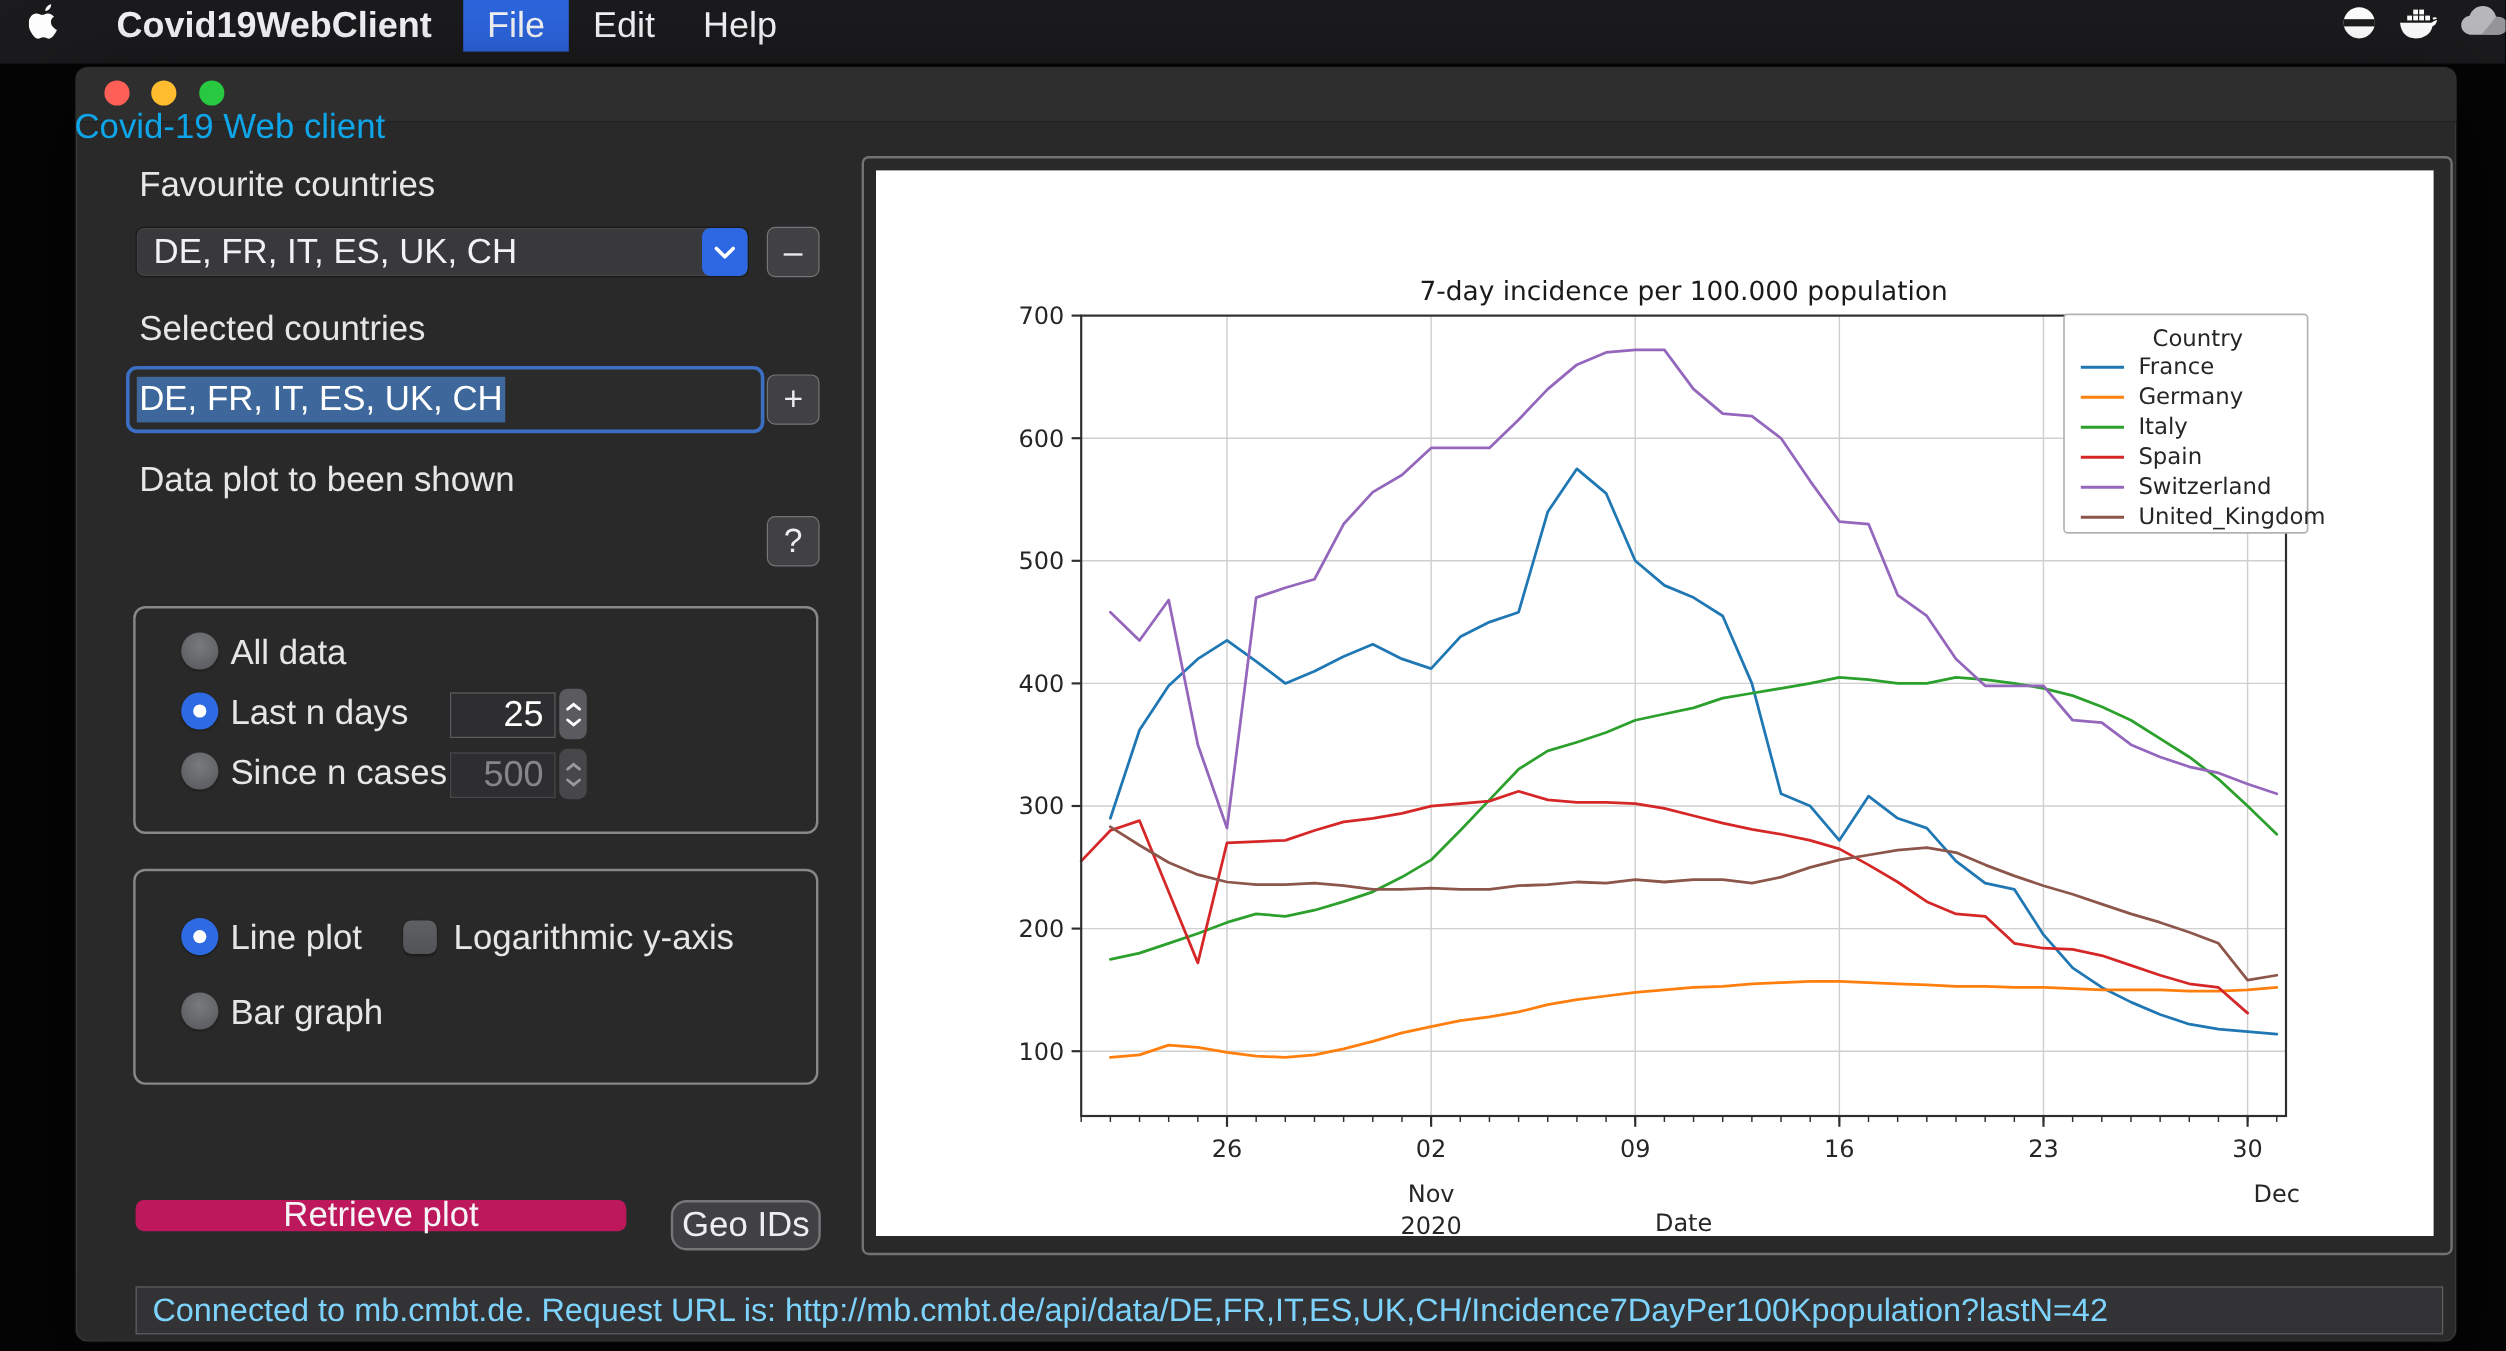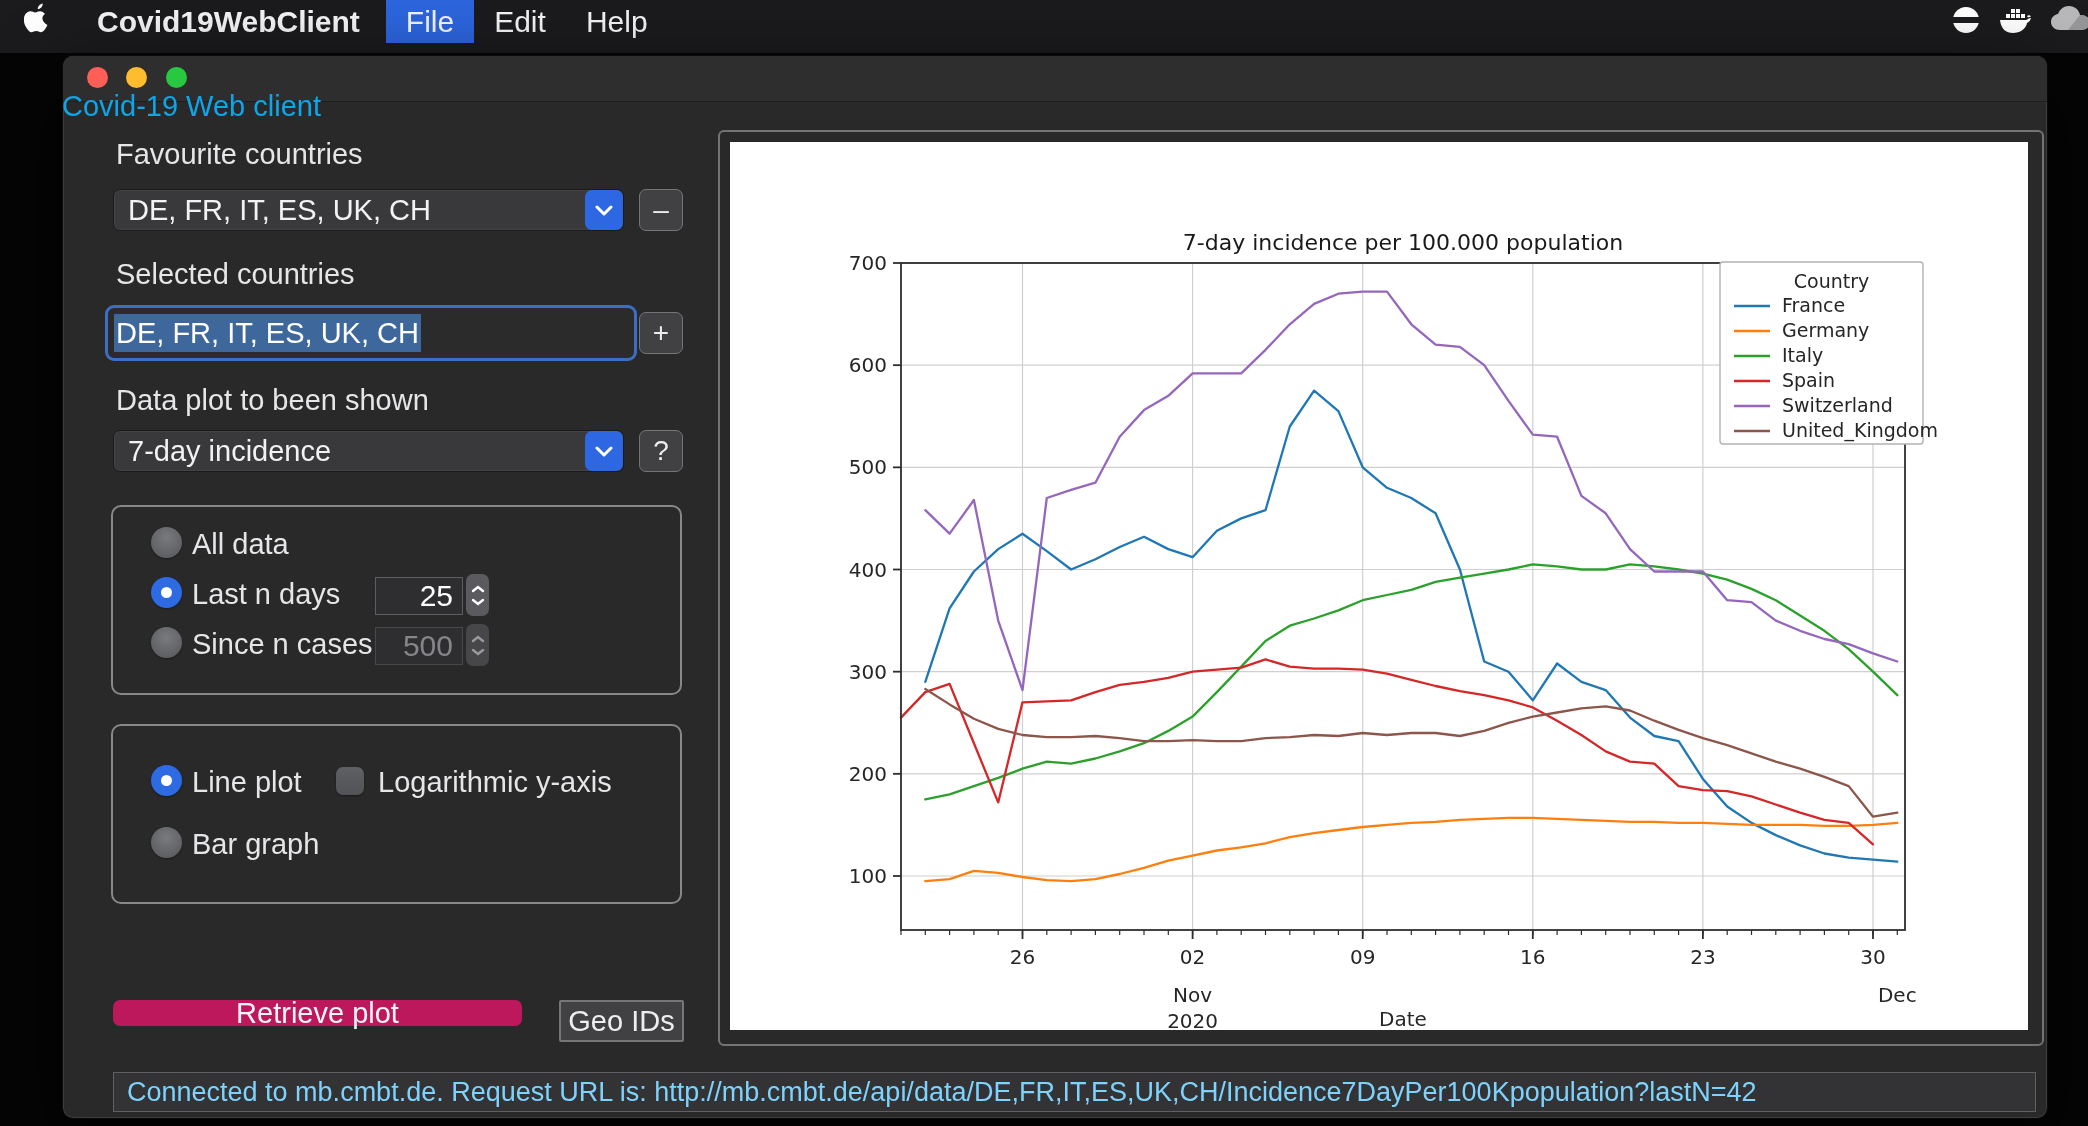--- a/index.html
+++ b/index.html
@@ -52,21 +52,21 @@
             display:flex;align-items:center;justify-content:flex-end;font-size:30px;color:#fff;padding-right:9px;}
   .numfield.dis{color:#85858a;border-color:#48484b;}
   .stepper{position:absolute;width:23px;height:42px;background:#5b5b5f;border-radius:7px;
            display:flex;flex-direction:column;align-items:center;justify-content:center;gap:5px;}
   .stepper.dis{background:#47474a;}
   .checkbox{position:absolute;width:28px;height:28px;border-radius:7px;
             background:linear-gradient(#5f6063,#525356);box-shadow:0 1px 2px rgba(0,0,0,.4);}
   #retrieve-btn{position:absolute;left:113px;top:1000px;width:409px;height:26px;background:#be185d;
                 border-radius:7px;font-size:29px;color:#f5f5f7;display:flex;align-items:center;justify-content:center;}
   #geoids-btn{position:absolute;left:559px;top:1000px;width:121px;height:38px;background:#414144;
-              border:2px solid #767679;border-radius:2px;font-size:29px;color:#eeeef0;
+              border:2px solid #767679;border-radius:13px;font-size:29px;color:#eeeef0;
               display:flex;align-items:center;justify-content:center;}
   #statusbar{position:absolute;left:113px;top:1072px;width:1921px;height:38px;background:#333336;
              border:1px solid #606063;display:flex;align-items:center;font-size:27px;color:#7dd3fc;}
   #statusbar span{margin-left:13px;white-space:nowrap;}
   
   #plot-frame{position:absolute;left:718px;top:130px;width:1322px;height:912px;border:2px solid #737376;border-radius:6px;}
   #figure{position:absolute;left:730px;top:142px;width:1298px;height:888px;background:#ffffff;}
 </style>
 </head>
 <body>
@@ -135,28 +135,20 @@
   </div>
   <div class="sqbtn" style="left:639px;top:189px;">–</div>
 
   <div class="lbl" style="left:116px;top:258px;">Selected countries</div>
   <div id="sel-input">
     <span class="field"><span class="selhl">DE, FR, IT, ES, UK, CH</span></span>
   </div>
   <div class="sqbtn" style="left:639px;top:312px;">+</div>
 
   <div class="lbl" style="left:116px;top:384px;">Data plot to been shown</div>
-  <div class="combo" style="left:113px;top:430px;width:509px;">
-    <span class="cv">7-day incidence</span>
-    <span class="cap">
-      <svg width="18" height="11" viewBox="0 0 18 11">
-          <polyline points="2,2 9,9 16,2" fill="none" stroke="#fff" stroke-width="3" stroke-linecap="round" stroke-linejoin="round"></polyline>
-        </svg>
-    </span>
-  </div>
   <div class="sqbtn" style="left:639px;top:430px;">?</div>
 
   <div class="groupbox" style="left:111px;top:505px;width:567px;height:186px;"></div>
   <div class="radio" style="left:151px;top:527px;"></div>
   <div class="lbl" style="left:192px;top:528px;">All data</div>
   <div class="radio on" style="left:151px;top:577px;"></div>
   <div class="lbl" style="left:192px;top:578px;">Last n days</div>
   <div class="numfield" style="left:375px;top:577px;">25</div>
   <div class="stepper" style="left:466px;top:574px;">
     <svg width="14" height="8" viewBox="0 0 14 8">

